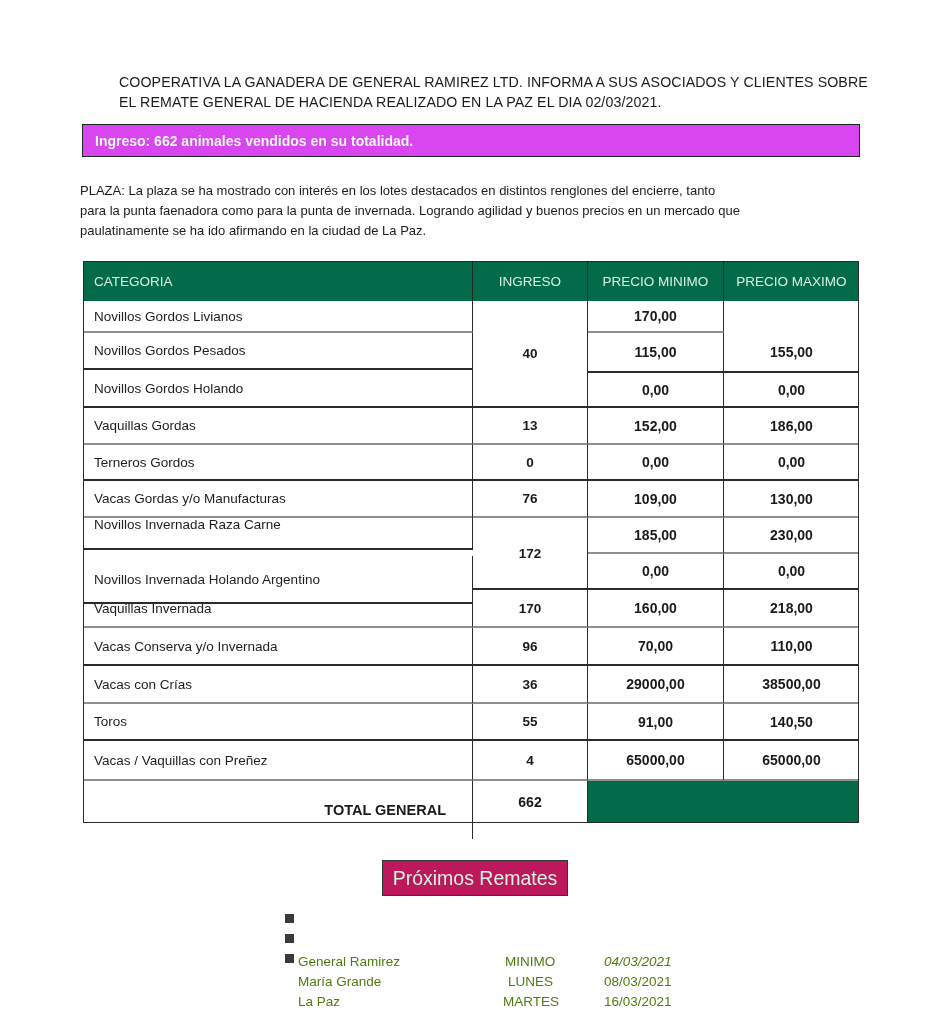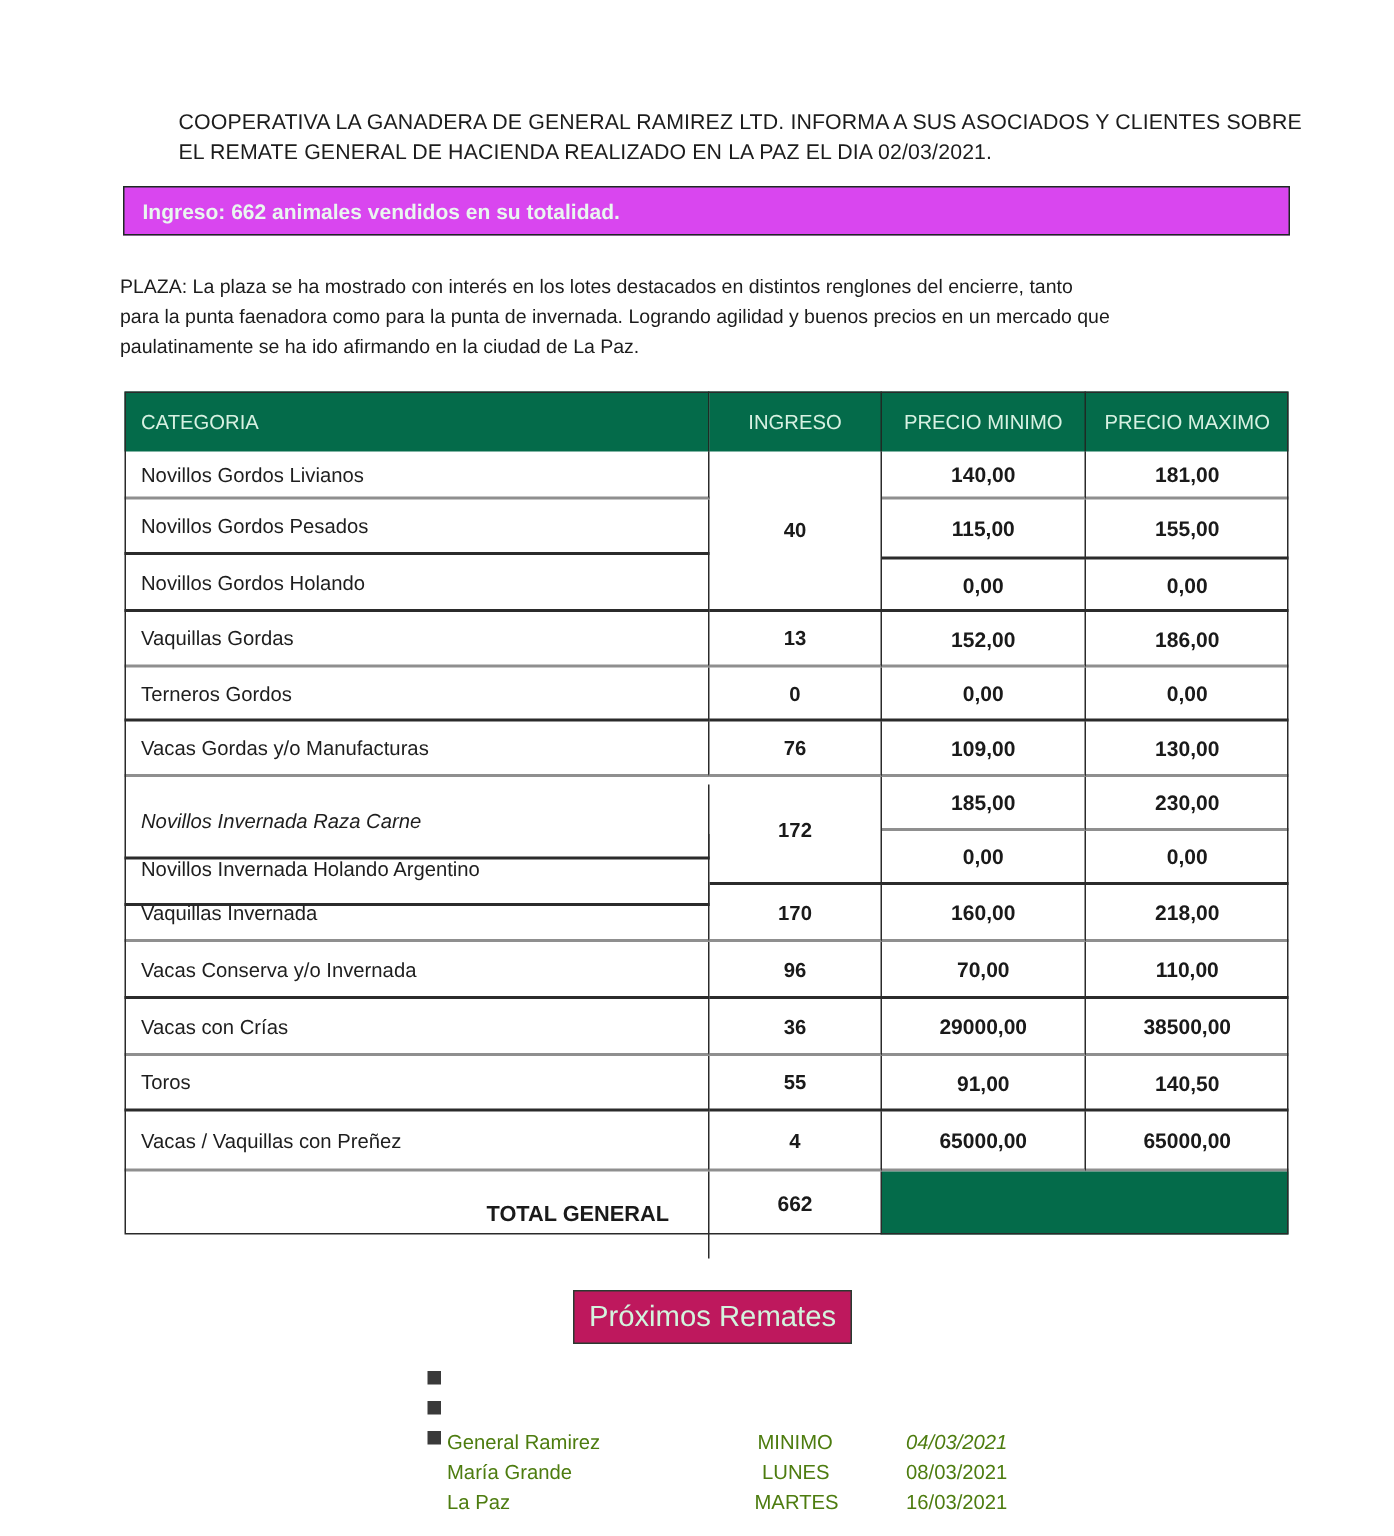--- a/index.html
+++ b/index.html
@@ -73,22 +73,21 @@
   <div>paulatinamente se ha ido afirmando en la ciudad de La Paz.</div>
 </div>
 
 <div class="abs tbl">
   <div class="hdr c0">CATEGORIA</div>
   <div class="hdr c2">PRECIO MINIMO</div>
   <div class="hdr c1">INGRESO</div>
   <div class="hdr c3">PRECIO MAXIMO</div>
 
   <div class="cell cat light" style="top:40px;height:32px;">Novillos Gordos Livianos</div>
-  <div class="cell pmin light" style="top:40px;height:32px;">140,00</div>
-  <div class="cell pmax light" style="top:40px;height:32px;">181,00</div>
+  <div class="cell pmin light" style="top:40px;height:32px;">170,00</div>
 
   <div class="cell cat" style="top:72px;height:37px;">Novillos Gordos Pesados</div>
   <div class="cell pmin" style="top:72px;height:40px;">115,00</div>
   <div class="cell pmax" style="top:72px;height:40px;">155,00</div>
 
   <div class="cell cat" style="top:109px;height:38px;">Novillos Gordos Holando</div>
   <div class="cell pmin" style="top:112px;height:35px;">0,00</div>
   <div class="cell pmax" style="top:112px;height:35px;">0,00</div>
 
   <div class="cell ing" style="top:40px;height:107px;">40</div>
@@ -101,21 +100,21 @@
   <div class="cell cat" style="top:184px;height:36px;">Terneros Gordos</div>
   <div class="cell ing" style="top:184px;height:36px;">0</div>
   <div class="cell pmin" style="top:184px;height:36px;">0,00</div>
   <div class="cell pmax" style="top:184px;height:36px;">0,00</div>
 
   <div class="cell cat light" style="top:220px;height:37px;">Vacas Gordas y/o Manufacturas</div>
   <div class="cell ing light" style="top:220px;height:37px;">76</div>
   <div class="cell pmin light" style="top:220px;height:37px;">109,00</div>
   <div class="cell pmax light" style="top:220px;height:37px;">130,00</div>
 
-  <div class="cell cat" style="top:262px;height:50px;font-style:italic;">Novillos Invernada Raza Carne</div>
+  <div class="cell cat" style="top:239px;height:50px;">Novillos Invernada Raza Carne</div>
   <div class="cell pmin light" style="top:257px;height:36px;">185,00</div>
   <div class="cell pmax light" style="top:257px;height:36px;">230,00</div>
 
   <div class="cell cat" style="top:295px;height:48px;">Novillos Invernada Holando Argentino</div>
   <div class="cell pmin" style="top:293px;height:36px;">0,00</div>
   <div class="cell pmax" style="top:293px;height:36px;">0,00</div>
 
   <div class="cell ing" style="top:257px;height:72px;">172</div>
 
   <div class="cell cat light" style="top:329px;height:38px;">Vaquillas Invernada</div>

